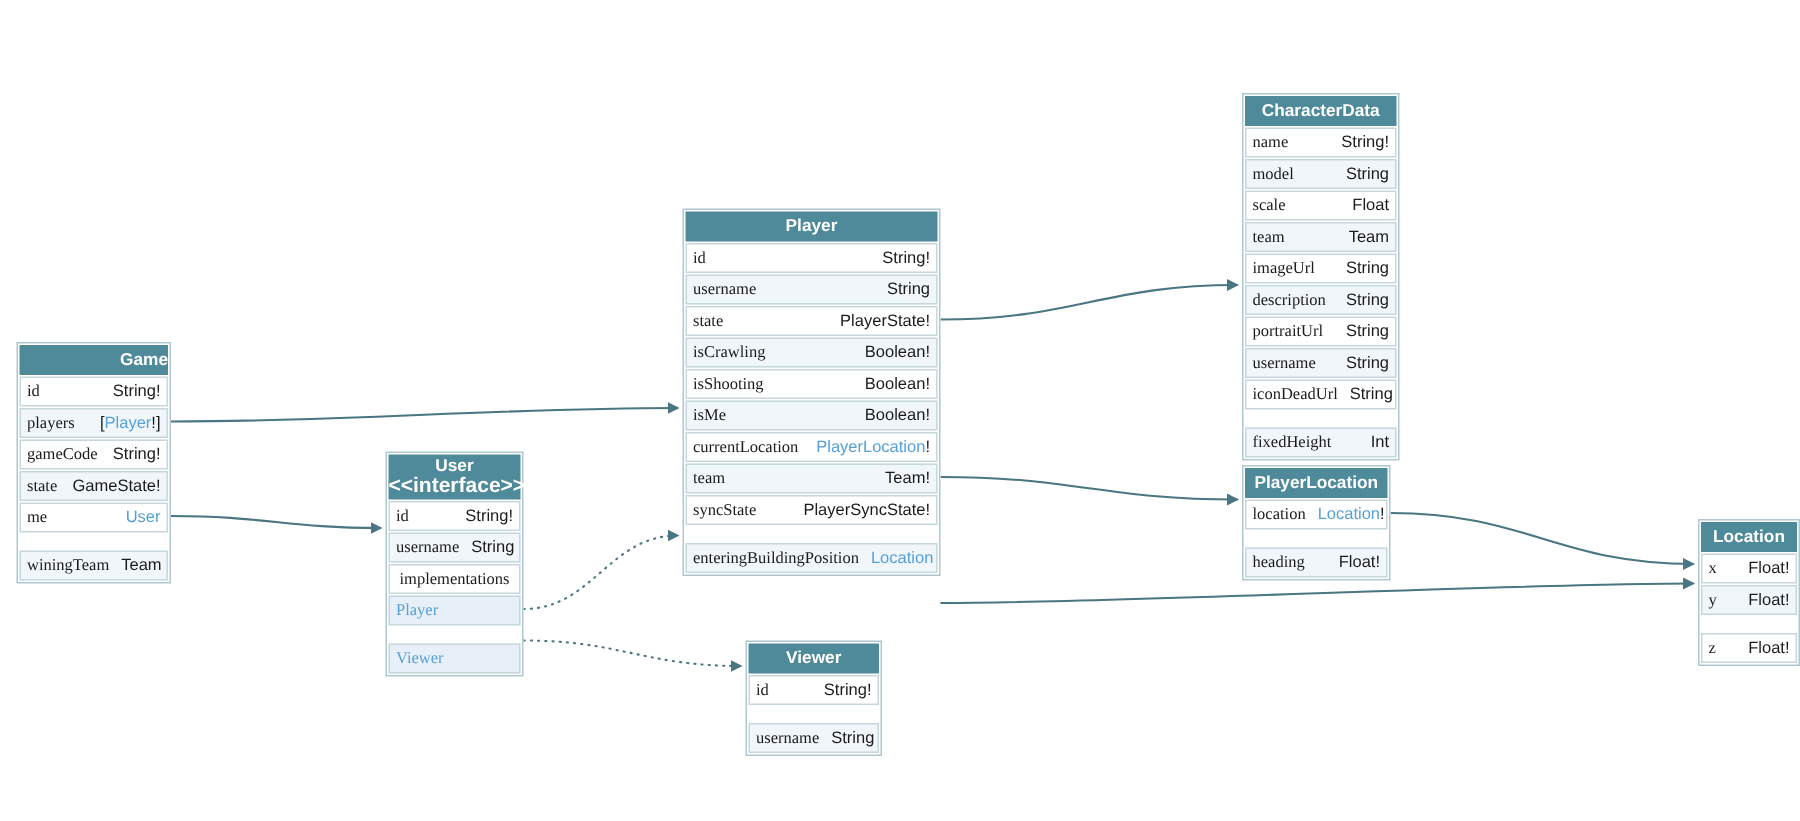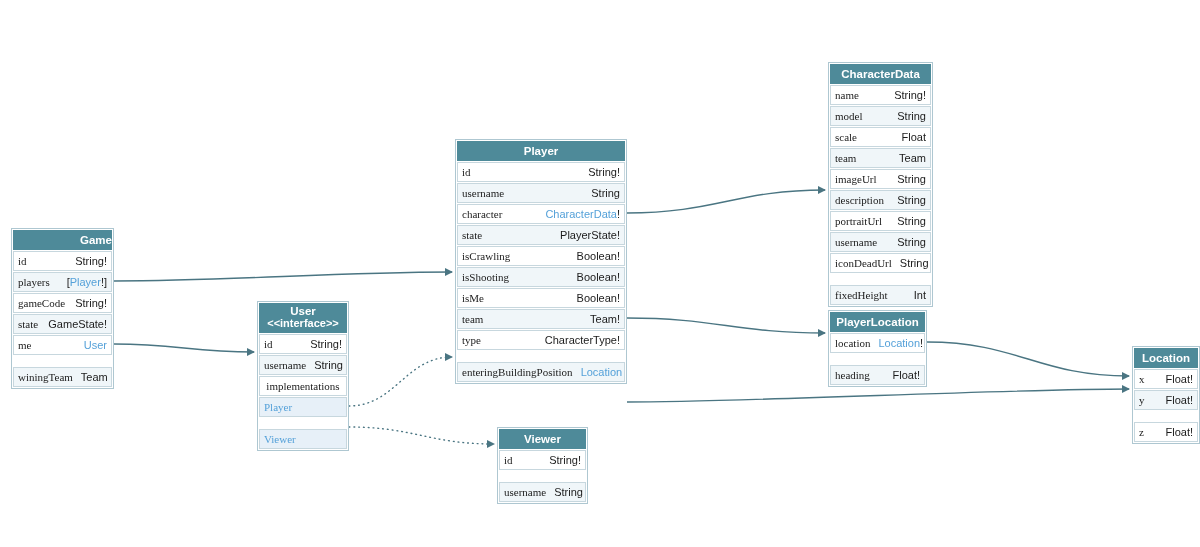--- a/index.html
+++ b/index.html
@@ -5,21 +5,21 @@
   html,body{margin:0;padding:0;background:#ffffff;}
   body{width:1200px;height:547px;position:relative;overflow:hidden;
        font-family:"Liberation Sans","DejaVu Sans",sans-serif;}
   .canvas{position:absolute;inset:0;}
   #edge-layer{position:absolute;left:0;top:0;pointer-events:none;}
   .type-table{position:absolute;background:#ffffff;border:1px solid #aec7d1;
               padding:1px;box-sizing:content-box;font-size:11px;}
   .hdr{color:#fff;text-align:center;font-weight:bold;font-size:11.5px;
        line-height:20px;height:20px;margin-bottom:1px;}
   .hdr.tall{height:30px;line-height:13px;padding-top:2px;box-sizing:border-box;}
-  .hdr .sub{display:block;font-size:11px;font-weight:bold;line-height:11px;}
+  .hdr .sub{display:block;font-size:14px;font-weight:bold;line-height:11px;}
   .row{display:flex;justify-content:space-between;align-items:center;
        height:18px;line-height:18px;border:1px solid #c7d7de;margin-bottom:1px;
        padding:0 4px;background:#ffffff;white-space:nowrap;}
   .row:last-child{margin-bottom:0;margin-top:12px;}
   .rows .row:nth-child(even){background:#f0f6f9;}
   .row .fname{color:#1b1b1b;font-family:Liberation Serif, serif;}
   .row .ftype{color:#1b1b1b;margin-left:8px;}
   .row.center-row{justify-content:center;}
   .row.center-row .fname{margin:0 auto;}
   .row.impl-link{background:#e7f0f8 !important;}
@@ -101,46 +101,46 @@
         <div class="rows">
           <div class="row">
             <span class="fname">id</span>
             <span class="ftype">String!</span>
           </div>
           <div class="row">
             <span class="fname">username</span>
             <span class="ftype">String</span>
           </div>
           <div class="row">
-            <span class="fname">character</span>
-            <span class="ftype"><span style="color: rgb(85, 161, 217);">CharacterData</span><span>!</span></span>
-          </div>
-          <div class="row">
             <span class="fname">state</span>
             <span class="ftype">PlayerState!</span>
           </div>
           <div class="row">
             <span class="fname">isCrawling</span>
             <span class="ftype">Boolean!</span>
           </div>
           <div class="row">
             <span class="fname">isShooting</span>
             <span class="ftype">Boolean!</span>
           </div>
           <div class="row">
             <span class="fname">isMe</span>
             <span class="ftype">Boolean!</span>
           </div>
           <div class="row">
+            <span class="fname">currentLocation</span>
+            <span class="ftype"><span style="color: rgb(85, 161, 217);">PlayerLocation</span><span>!</span></span>
+          </div>
+          <div class="row">
             <span class="fname">team</span>
             <span class="ftype">Team!</span>
           </div>
           <div class="row">
-            <span class="fname">type</span>
-            <span class="ftype">CharacterType!</span>
+            <span class="fname">syncState</span>
+            <span class="ftype">PlayerSyncState!</span>
           </div>
           <div class="row">
             <span class="fname">enteringBuildingPosition</span>
             <span class="ftype"><span style="color: rgb(85, 161, 217);">Location</span></span>
           </div>
         </div>
       </div>
       <div class="type-table" style="left: 828px; top: 62px; width: 101px;">
         <div class="hdr" style="background: rgb(78, 138, 153); color: rgb(255, 255, 255);"><span>CharacterData</span></div>
         <div class="rows">

